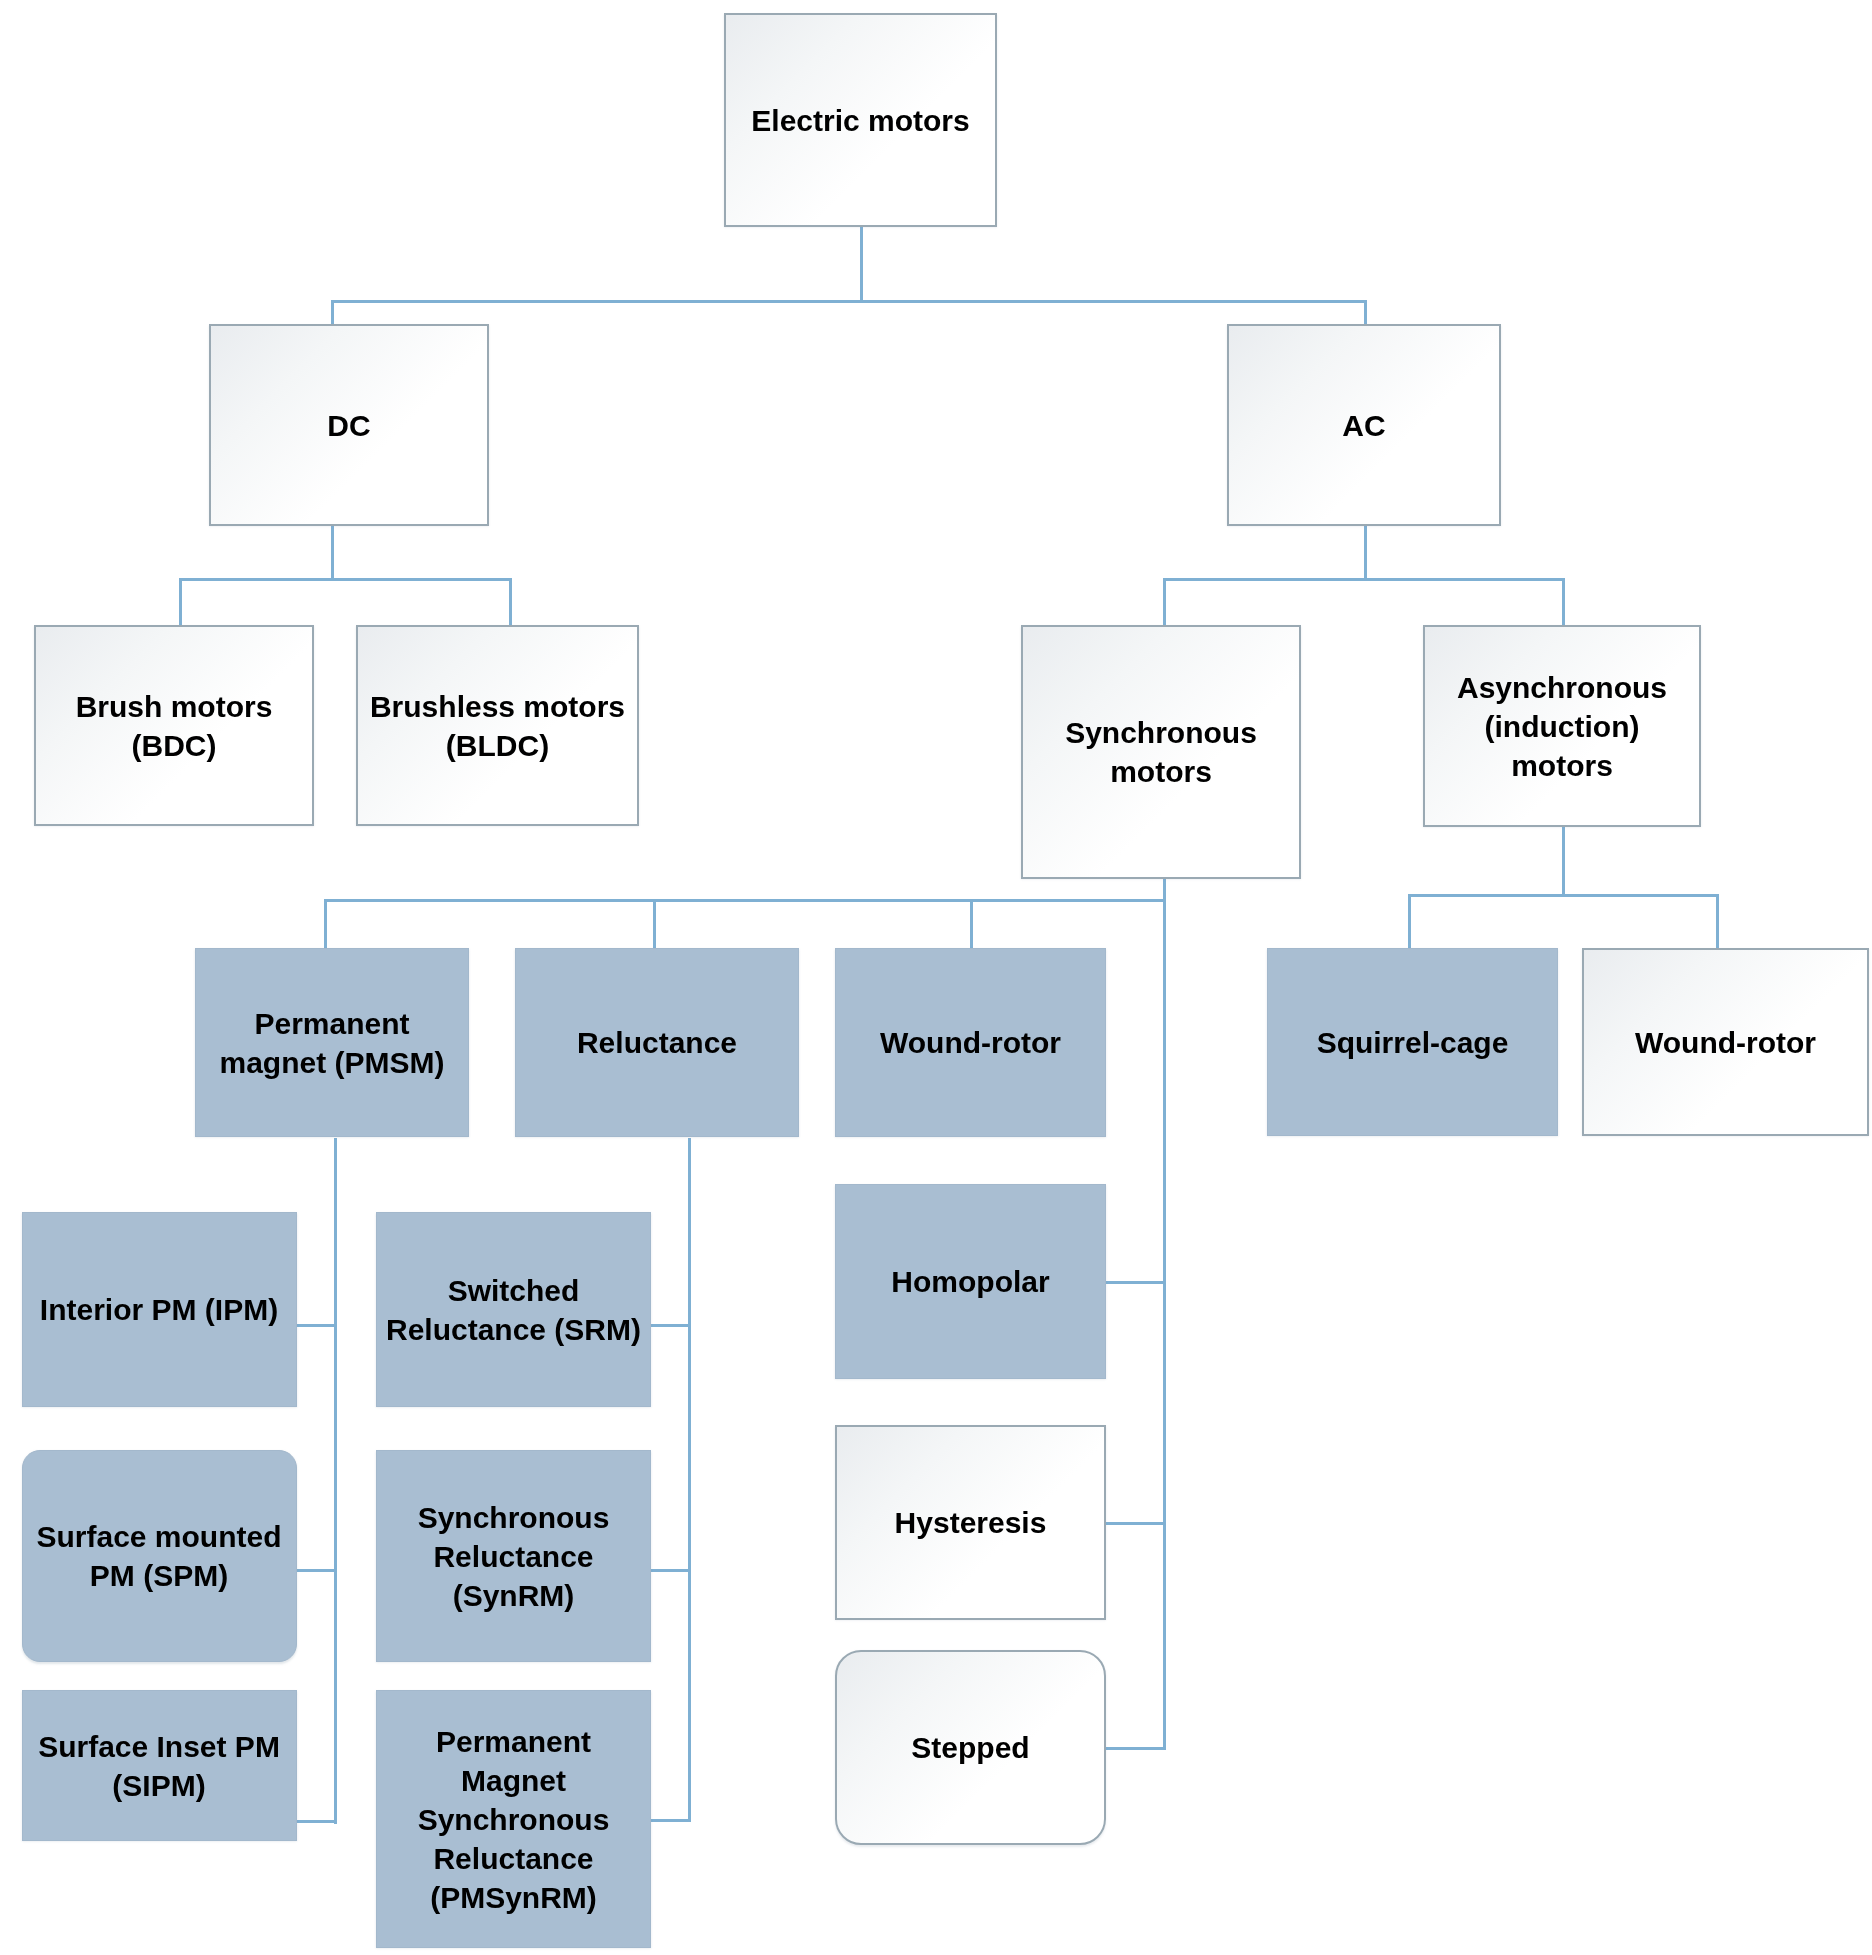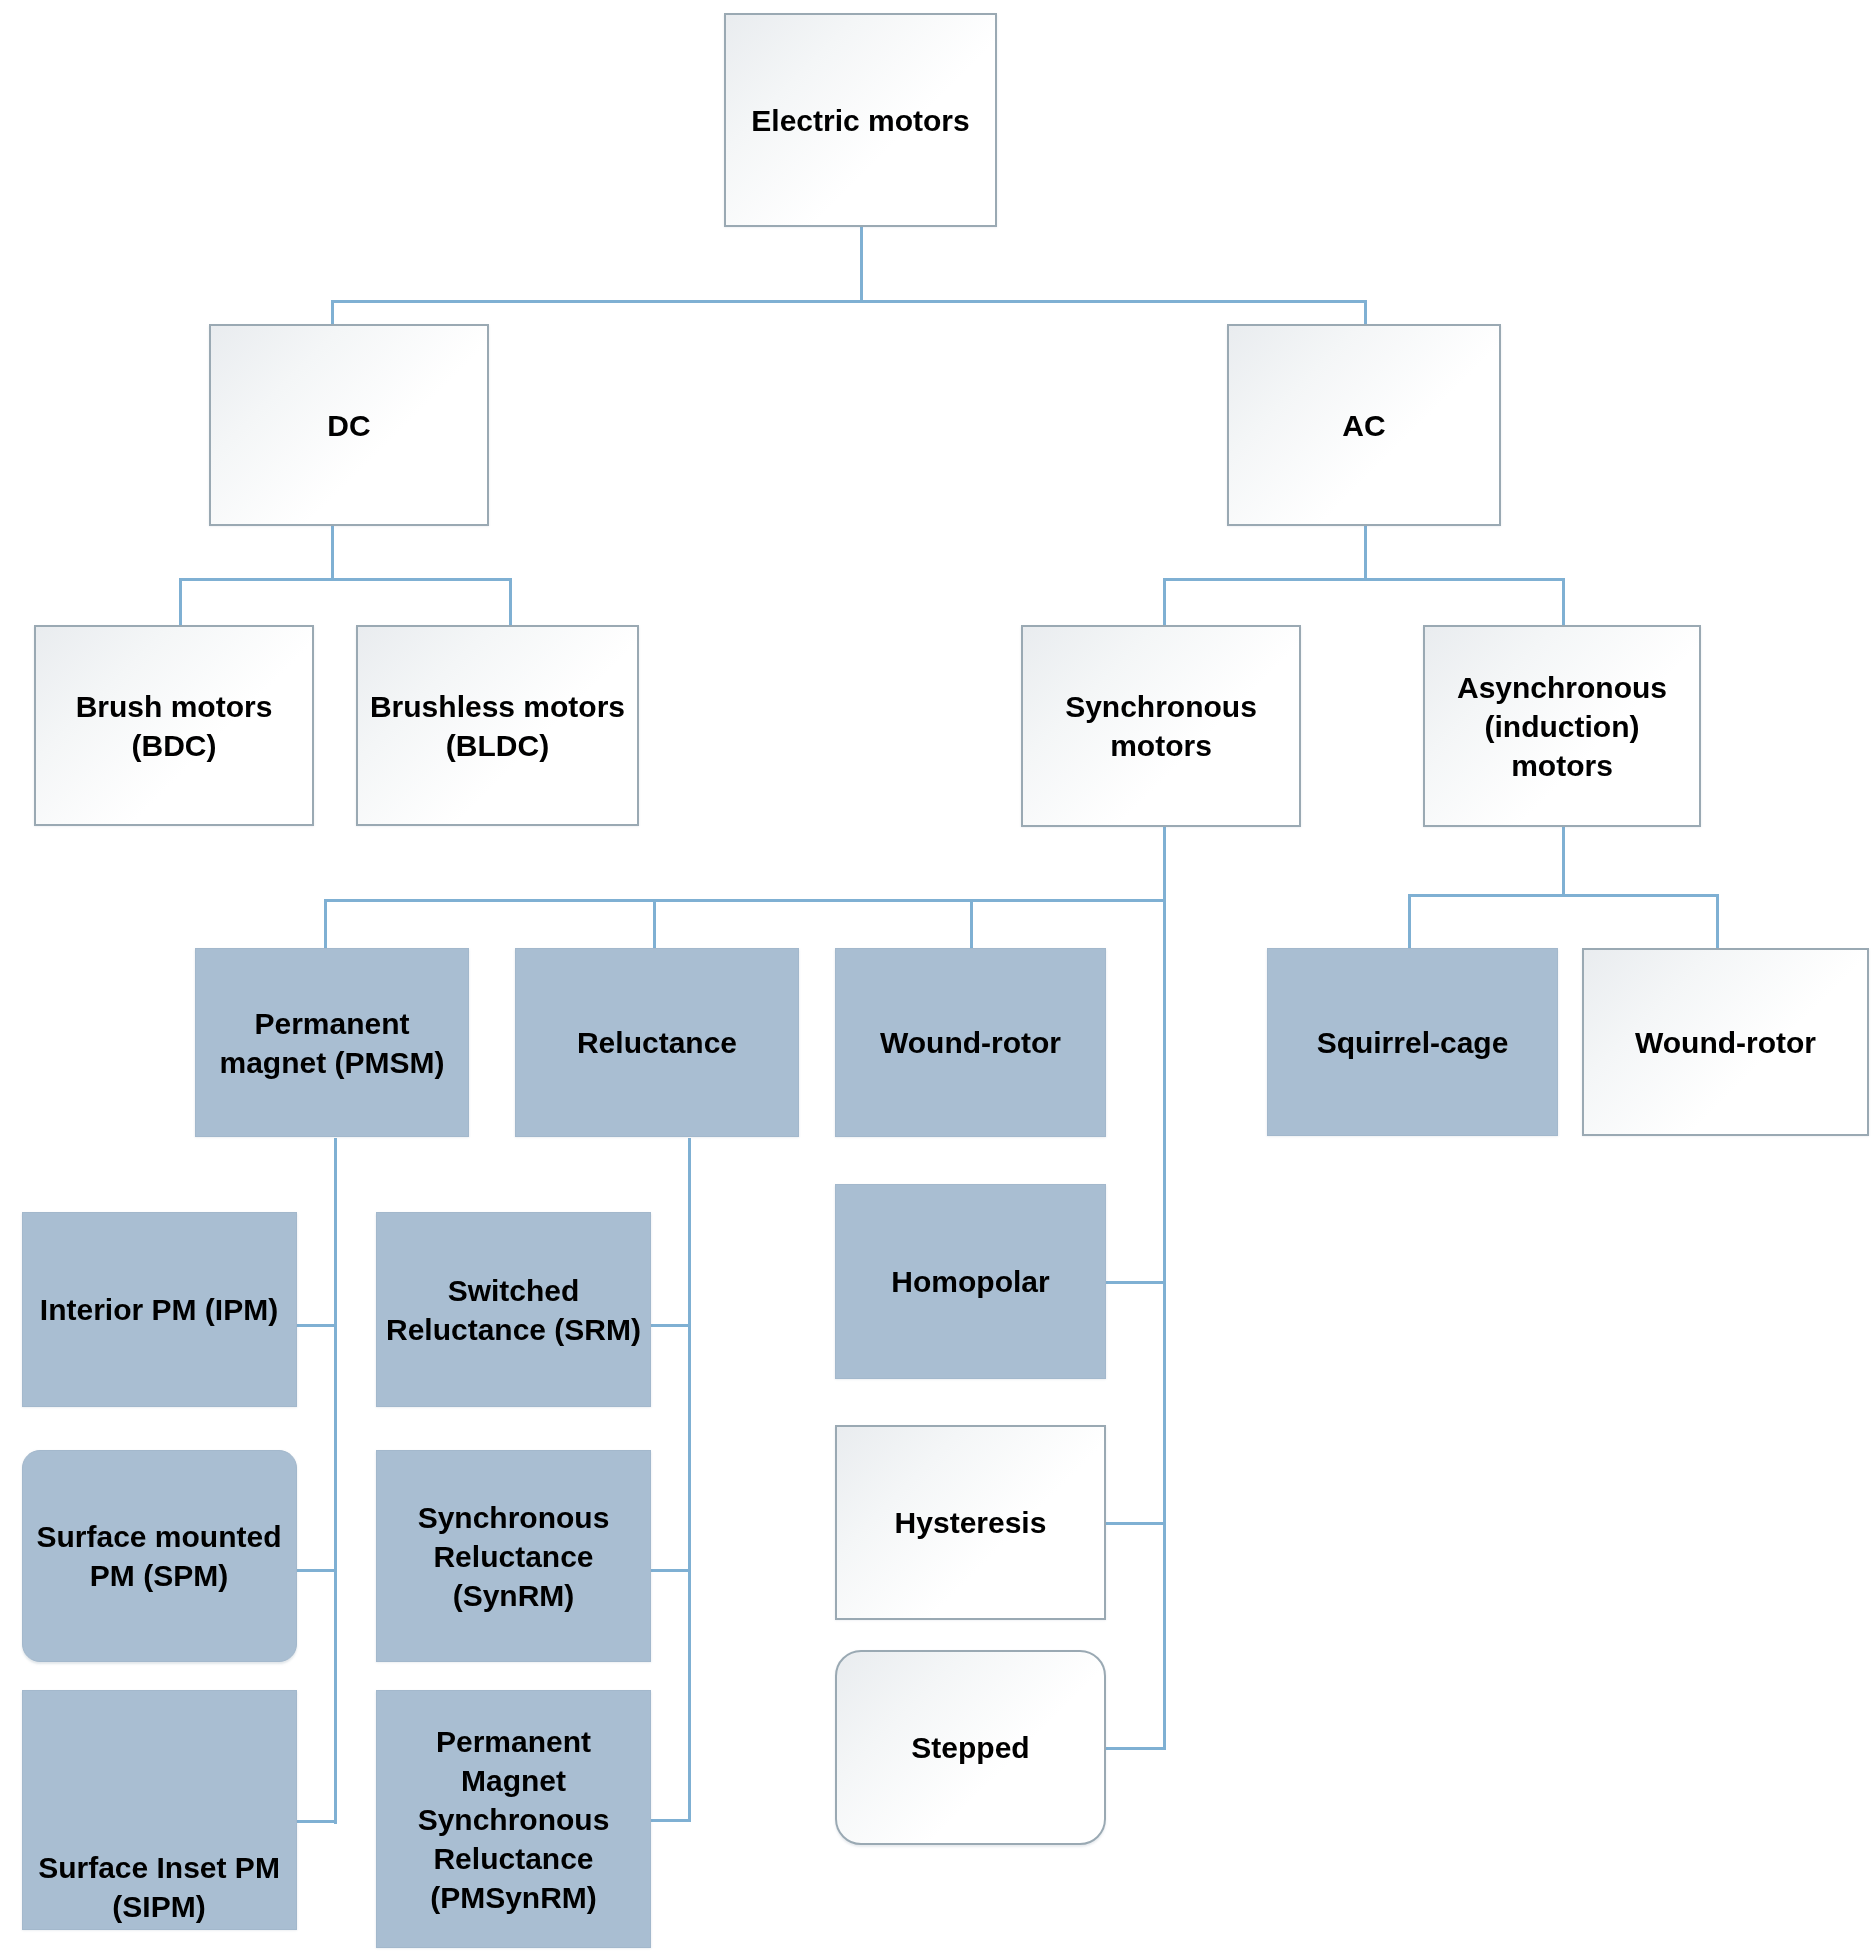--- a/index.html
+++ b/index.html
@@ -104,21 +104,21 @@
   </div>
 
   <div class="node white" style="left:34px;top:625px;width:280px;height:201px;font-size:30px;">
     <span class="lbl">Brush motors (BDC)</span>
   </div>
 
   <div class="node white" style="left:356px;top:625px;width:283px;height:201px;font-size:30px;">
     <span class="lbl">Brushless motors (BLDC)</span>
   </div>
 
-  <div class="node white" style="left:1021px;top:625px;width:280px;height:202px;font-size:30px;">
+  <div class="node white" style="left:1021px;top:625px;width:280px;height:254px;font-size:30px;">
     <span class="lbl">Synchronous motors</span>
   </div>
 
   <div class="node white" style="left:1423px;top:625px;width:278px;height:202px;font-size:30px;">
     <span class="lbl">Asynchronous (induction) motors</span>
   </div>
 
   <div class="node blue" style="left:195px;top:948px;width:274px;height:189px;font-size:30px;">
     <span class="lbl">Permanent magnet (PMSM)</span>
   </div>
@@ -140,21 +140,21 @@
   </div>
 
   <div class="node blue" style="left:21.5px;top:1212px;width:275px;height:195px;font-size:30px;">
     <span class="lbl">Interior PM (IPM)</span>
   </div>
 
   <div class="node blue" style="left:21.5px;top:1450px;width:275px;height:212px;font-size:30px;border-radius:18px;">
     <span class="lbl">Surface mounted PM (SPM)</span>
   </div>
 
-  <div class="node blue" style="left:21.5px;top:1690px;width:275px;height:240px;font-size:30px;align-items:flex-end;">
+  <div class="node blue" style="left:21.5px;top:1690px;width:275px;height:151px;font-size:30px;">
     <span class="lbl">Surface Inset PM (SIPM)</span>
   </div>
 
   <div class="node blue" style="left:376px;top:1450px;width:275px;height:212px;font-size:30px;">
     <span class="lbl">Synchronous Reluctance (SynRM)</span>
   </div>
 
   <div class="node blue" style="left:376px;top:1212px;width:275px;height:195px;font-size:30px;">
     <span class="lbl">Switched Reluctance (SRM)</span>
   </div>

